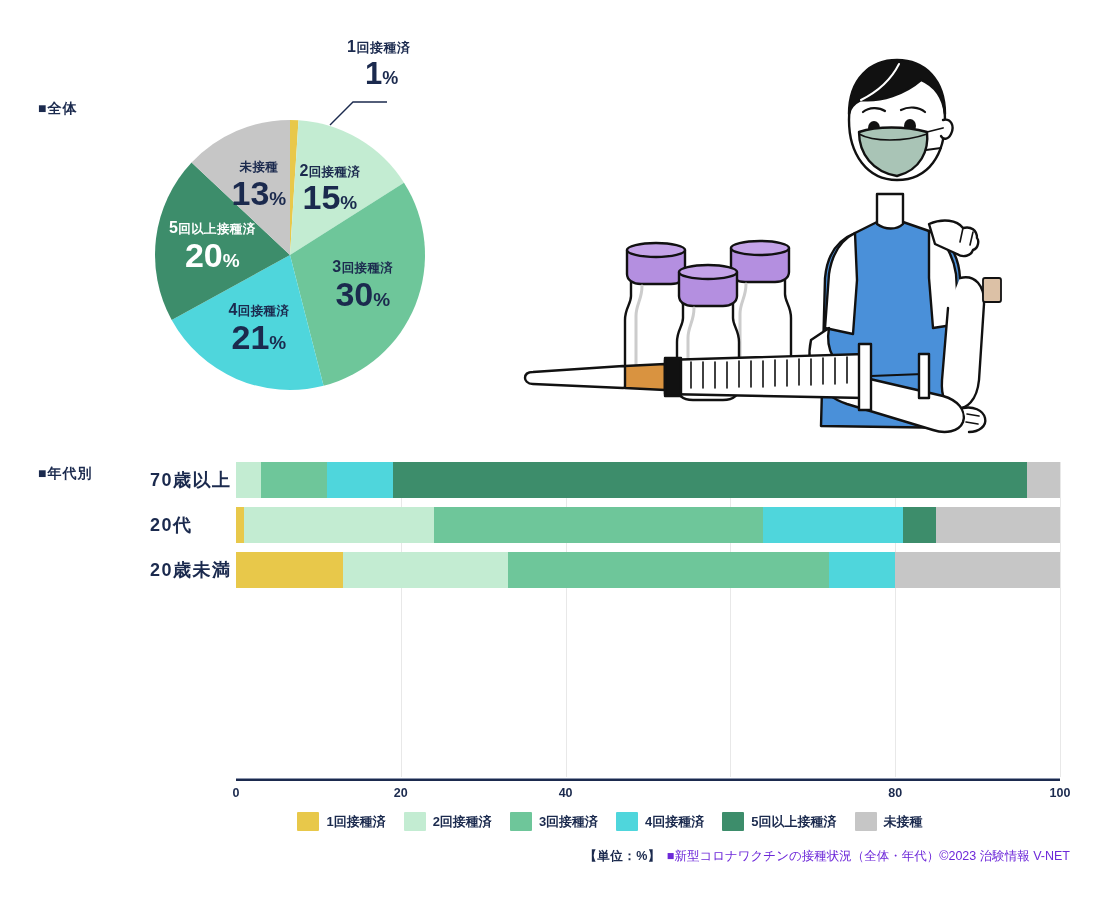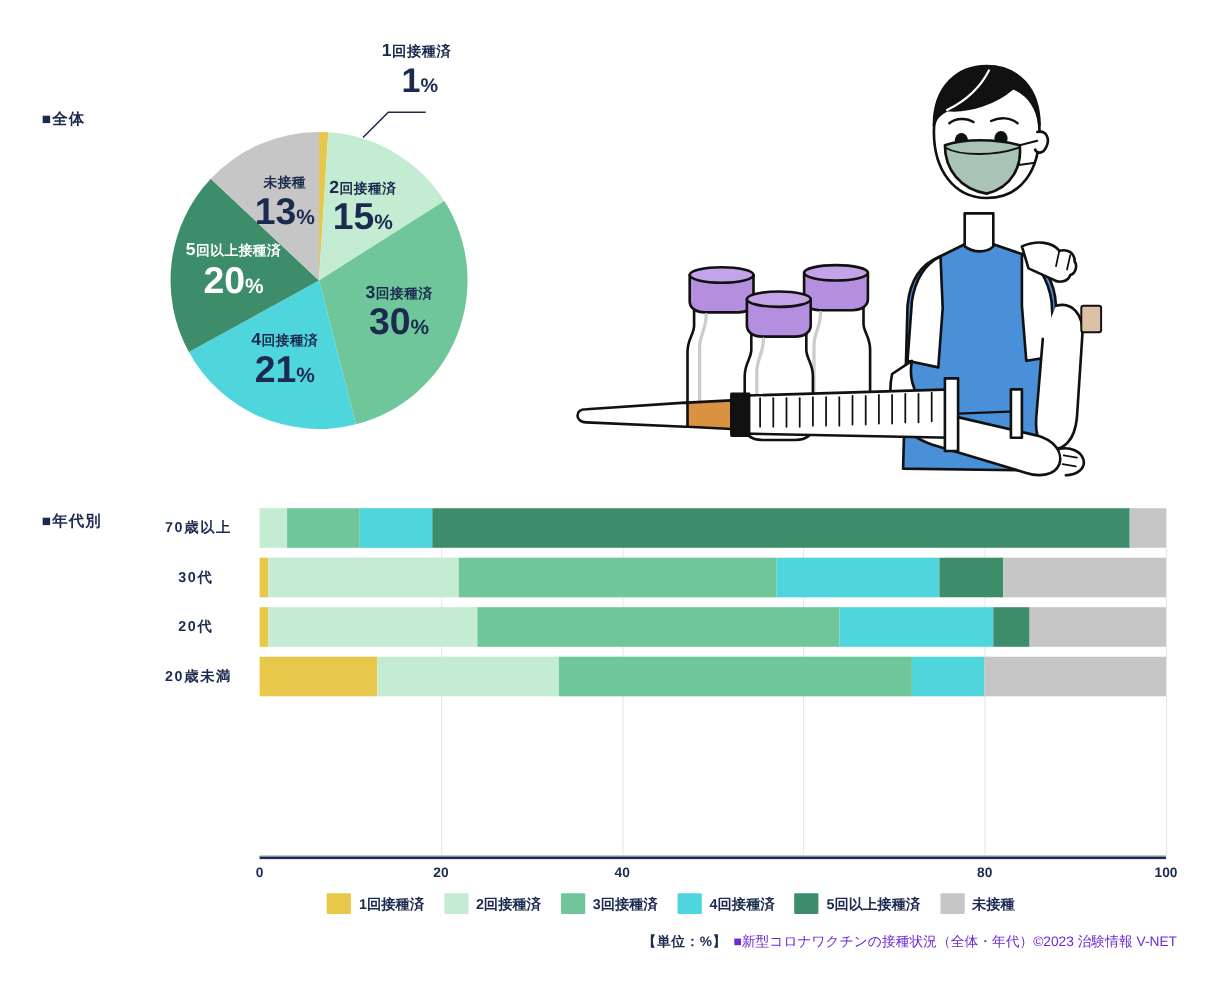--- a/index.html
+++ b/index.html
@@ -90,23 +90,23 @@
     width: 910px;
   }
   .bar-row {
     display: flex;
     align-items: center;
     height: 36px;
     margin-bottom: 9px;
   }
   .bar-row-label {
     width: 86px;
-    text-align: center;
+    text-align: left;
     padding-right: 30px;
-    font-size: 13px;
+    font-size: 18px;
     font-weight: bold;
     color: #1B2A4E;
     letter-spacing: 1.5px;
     white-space: nowrap;
   }
   .bar-track {
     position: relative;
     flex: 1;
     height: 36px;
     display: flex;
@@ -384,31 +384,20 @@
         <div class="bar-row-label">70歳以上</div>
         <div class="bar-track">
           <div class="bar-seg" title="2回接種済 3%" style="width: 3%; background: rgb(195, 236, 210);"></div>
           <div class="bar-seg" title="3回接種済 8%" style="width: 8%; background: rgb(110, 198, 154);"></div>
           <div class="bar-seg" title="4回接種済 8%" style="width: 8%; background: rgb(79, 214, 220);"></div>
           <div class="bar-seg" title="5回以上接種済 77%" style="width: 77%; background: rgb(61, 141, 107);"></div>
           <div class="bar-seg" title="未接種 4%" style="width: 4%; background: rgb(198, 198, 198);"></div>
         </div>
       </div>
       <div class="bar-row">
-        <div class="bar-row-label">30代</div>
-        <div class="bar-track">
-          <div class="bar-seg" title="1回接種済 1%" style="width: 1%; background: rgb(232, 200, 74);"></div>
-          <div class="bar-seg" title="2回接種済 21%" style="width: 21%; background: rgb(195, 236, 210);"></div>
-          <div class="bar-seg" title="3回接種済 35%" style="width: 35%; background: rgb(110, 198, 154);"></div>
-          <div class="bar-seg" title="4回接種済 18%" style="width: 18%; background: rgb(79, 214, 220);"></div>
-          <div class="bar-seg" title="5回以上接種済 7%" style="width: 7%; background: rgb(61, 141, 107);"></div>
-          <div class="bar-seg" title="未接種 18%" style="width: 18%; background: rgb(198, 198, 198);"></div>
-        </div>
-      </div>
-      <div class="bar-row">
         <div class="bar-row-label">20代</div>
         <div class="bar-track">
           <div class="bar-seg" title="1回接種済 1%" style="width: 1%; background: rgb(232, 200, 74);"></div>
           <div class="bar-seg" title="2回接種済 23%" style="width: 23%; background: rgb(195, 236, 210);"></div>
           <div class="bar-seg" title="3回接種済 40%" style="width: 40%; background: rgb(110, 198, 154);"></div>
           <div class="bar-seg" title="4回接種済 17%" style="width: 17%; background: rgb(79, 214, 220);"></div>
           <div class="bar-seg" title="5回以上接種済 4%" style="width: 4%; background: rgb(61, 141, 107);"></div>
           <div class="bar-seg" title="未接種 15%" style="width: 15%; background: rgb(198, 198, 198);"></div>
         </div>
       </div>

